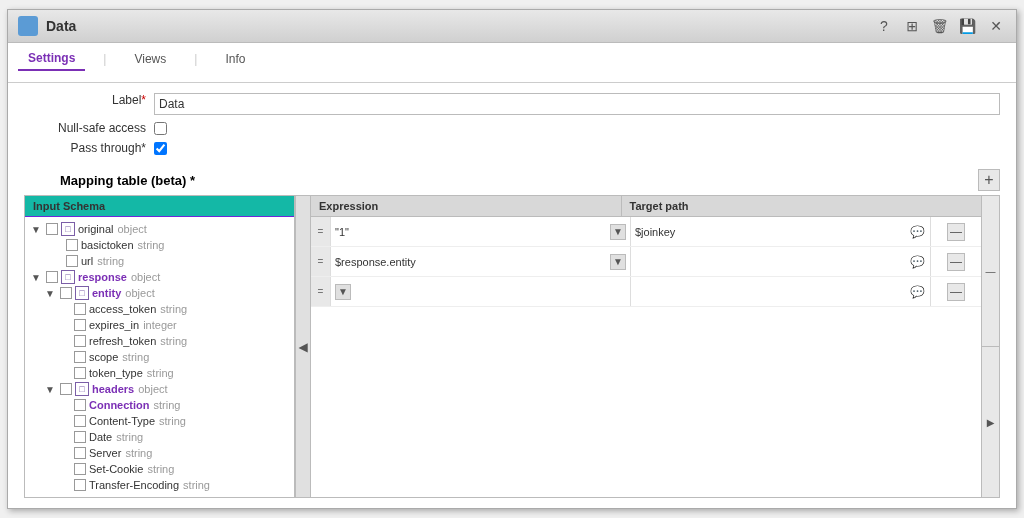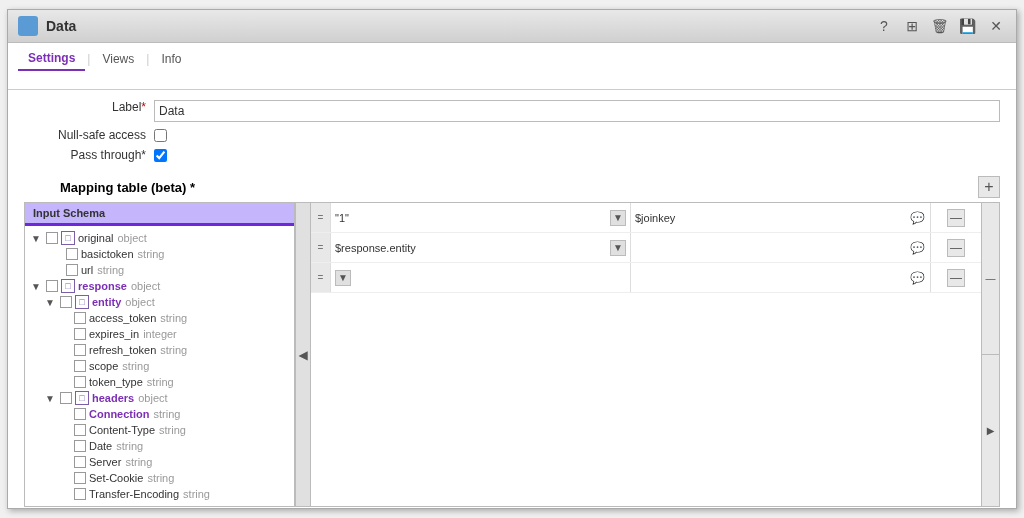--- a/index.html
+++ b/index.html
@@ -62,23 +62,23 @@
       display: flex;
       align-items: center;
       justify-content: center;
       cursor: pointer;
       color: #555;
       font-size: 14px;
     }
     .tabs {
       display: flex;
       align-items: center;
-      padding: 4px 10px 18px;
+      padding: 4px 10px 11px;
       border-bottom: 1px solid #ccc;
-      gap: 0;
+      gap: 16px;
     }
     .tab {
       padding: 4px 10px;
       cursor: pointer;
       color: #555;
       font-size: 12px;
       border: none;
       background: none;
     }
     .tab.active {
@@ -172,26 +172,26 @@
     
     .schema-panel {
       width: 270px;
       border-right: 1px solid #bbb;
       display: flex;
       flex-direction: column;
       background: #fff;
       flex-shrink: 0;
     }
     .panel-header {
-      background: #c4b5fd;
+      background: #14b8a6;
       padding: 4px 8px;
       font-size: 11px;
       font-weight: bold;
       color: #333;
-      border-bottom: 3px solid #6d28d9;
+      border-bottom: 1px solid #6d28d9;
     }
     .schema-search {
       display: flex;
       padding: 4px;
       border-bottom: 1px solid #ddd;
       gap: 4px;
     }
     .schema-search input {
       flex: 1;
       height: 20px;
@@ -604,20 +604,25 @@
               <span class="tree-checkbox"></span>
               <span class="tree-label">Transfer-Encoding</span>
               <span class="tree-type">string</span>
             </div>
           </div>
         </div>
 
         <div class="collapse-btn">◀</div>
 
         <div class="mapping-right">
+          <div class="mapping-columns">
+            <div class="col-header col-expr">Expression</div>
+            <div class="col-header col-target">Target path</div>
+            <div class="col-header col-actions"></div>
+          </div>
 
           <div class="mapping-rows">
 
             <div class="mapping-row">
               <div class="row-handle">=</div>
               <div class="row-expr">
                 <span class="row-expr-text">"1"</span>
                 <div class="row-expr-arrow">▼</div>
               </div>
               <div class="row-target">

